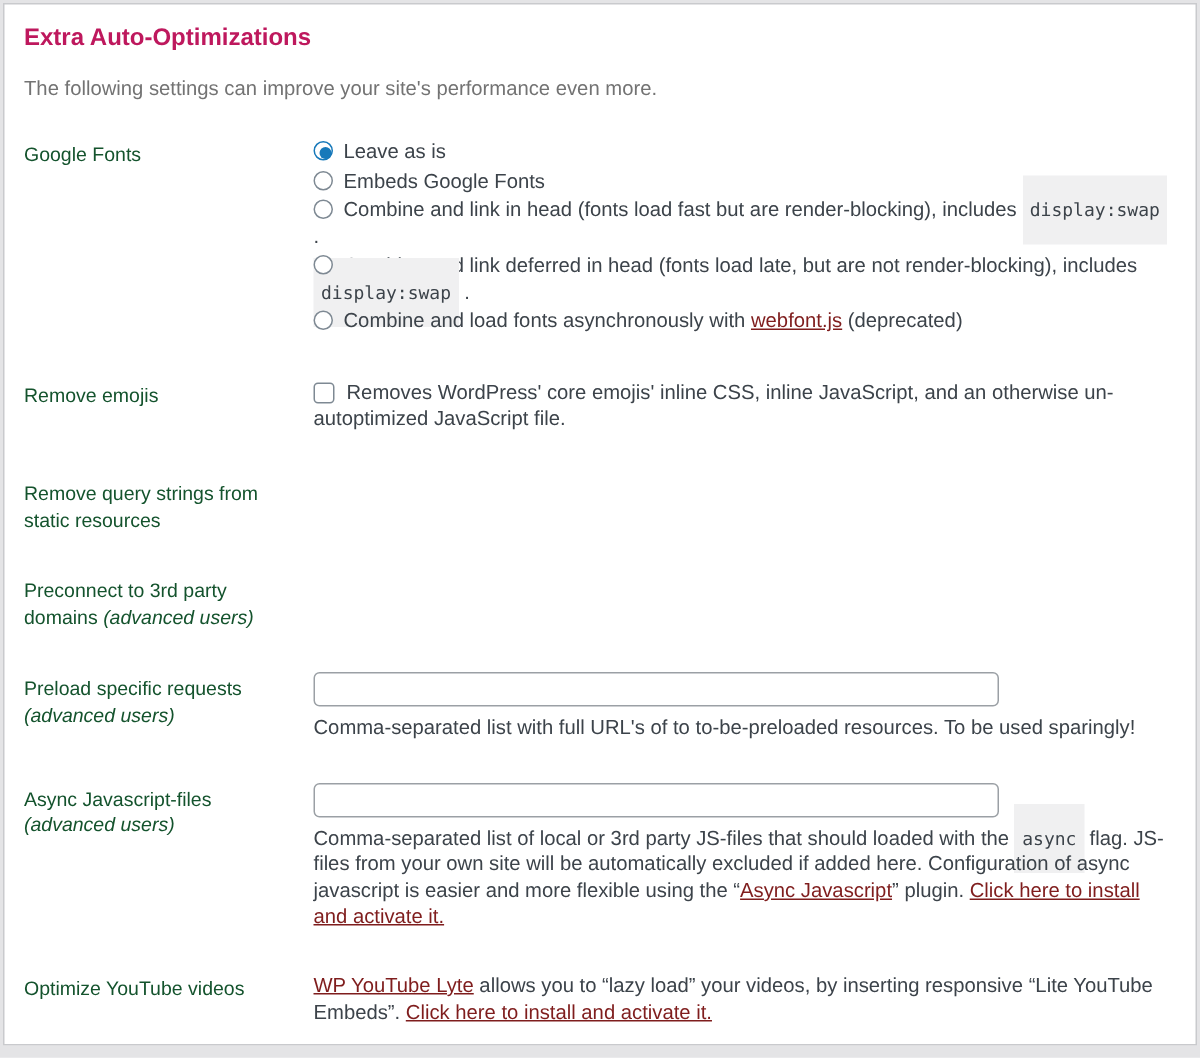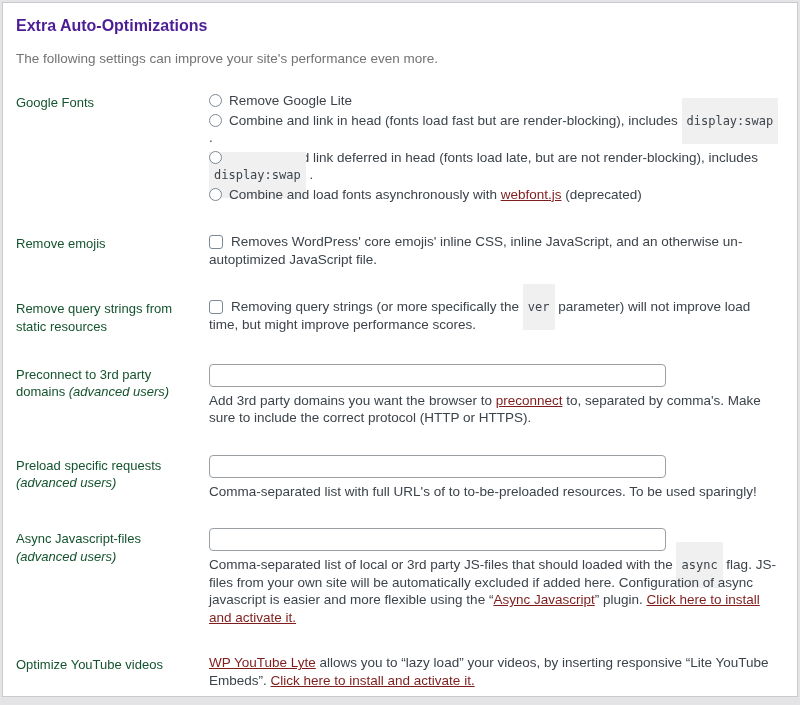--- a/index.html
+++ b/index.html
@@ -14,21 +14,21 @@
     position: absolute;
     left: 2px; top: 2px; right: 2px; bottom: 8px;
     background: #ffffff;
     border: 1px solid #c9cacd;
     padding: 10px 18px 18px 13px;
     overflow: hidden;
   }
   h2.page-title {
     font-size: 16px;
     font-weight: bold;
-    color: #4c1d95;
+    color: #be185d;
     margin: 4px 0 0 0;
   }
   p.page-subtitle {
     font-size: 13.5px;
     color: #737373;
     margin: 16px 0 0 0;
   }
   .form-table { margin-top: 12px; }
   .form-row {
     display: flex;
@@ -115,21 +115,24 @@
 
   <h2 class="page-title">Extra Auto-Optimizations</h2>
   <p class="page-subtitle">The following settings can improve your site's performance even more.</p>
 
   <div class="form-table">
 
     <div class="form-row">
       <div class="row-label">Google Fonts</div>
       <div class="row-content">
         <label class="option-line">
-          <span class="radio"></span><span>Remove Google Lite</span>
+          <span class="radio checked"></span><span>Leave as is</span>
+        </label>
+        <label class="option-line">
+          <span class="radio"></span><span>Embeds Google Fonts</span>
         </label>
         <label class="option-line">
           <span class="radio"></span><span>Combine and link in head (fonts load fast but are render-blocking), includes <code>display:swap</code> .</span>
         </label>
         <label class="option-line">
           <span class="radio"></span><span>Combine and link deferred in head (fonts load late, but are not render-blocking), includes <code>display:swap</code> .</span>
         </label>
         <label class="option-line">
           <span class="radio"></span><span>Combine and load fonts asynchronously with <a>webfont.js</a> (deprecated)</span>
         </label>
@@ -140,33 +143,24 @@
       <div class="row-label">Remove emojis</div>
       <div class="row-content">
         <label class="option-line">
           <span class="checkbox"></span><span>Removes WordPress' core emojis' inline CSS, inline JavaScript, and an otherwise un-autoptimized JavaScript file.</span>
         </label>
       </div>
     </div>
 
     <div class="form-row">
       <div class="row-label">Remove query strings from static resources</div>
-      <div class="row-content">
-        <label class="option-line">
-          <span class="checkbox"></span><span>Removing query strings (or more specifically the <code>ver</code> parameter) will not improve load time, but might improve performance scores.</span>
-        </label>
-      </div>
     </div>
 
     <div class="form-row">
       <div class="row-label"><span>Preconnect to 3rd party domains </span><em>(advanced users)</em></div>
-      <div class="row-content">
-        <input type="text" class="text-input" value="" style="">
-        <p class="helper">Add 3rd party domains you want the browser to <a>preconnect</a> to, separated by comma's. Make sure to include the correct protocol (HTTP or HTTPS).</p>
-      </div>
     </div>
 
     <div class="form-row">
       <div class="row-label"><span>Preload specific requests </span><em>(advanced users)</em></div>
       <div class="row-content">
         <input type="text" class="text-input" value="" style="">
         <p class="helper">Comma-separated list with full URL's of to to-be-preloaded resources. To be used sparingly!</p>
       </div>
     </div>
 

